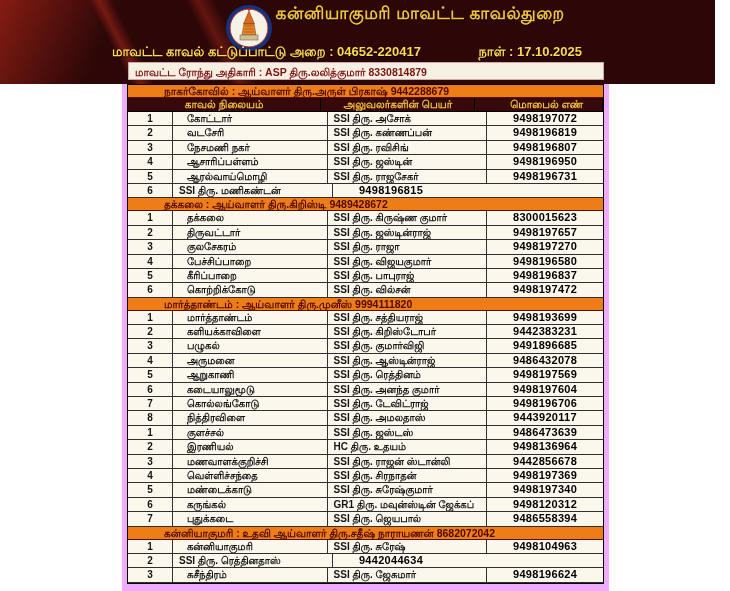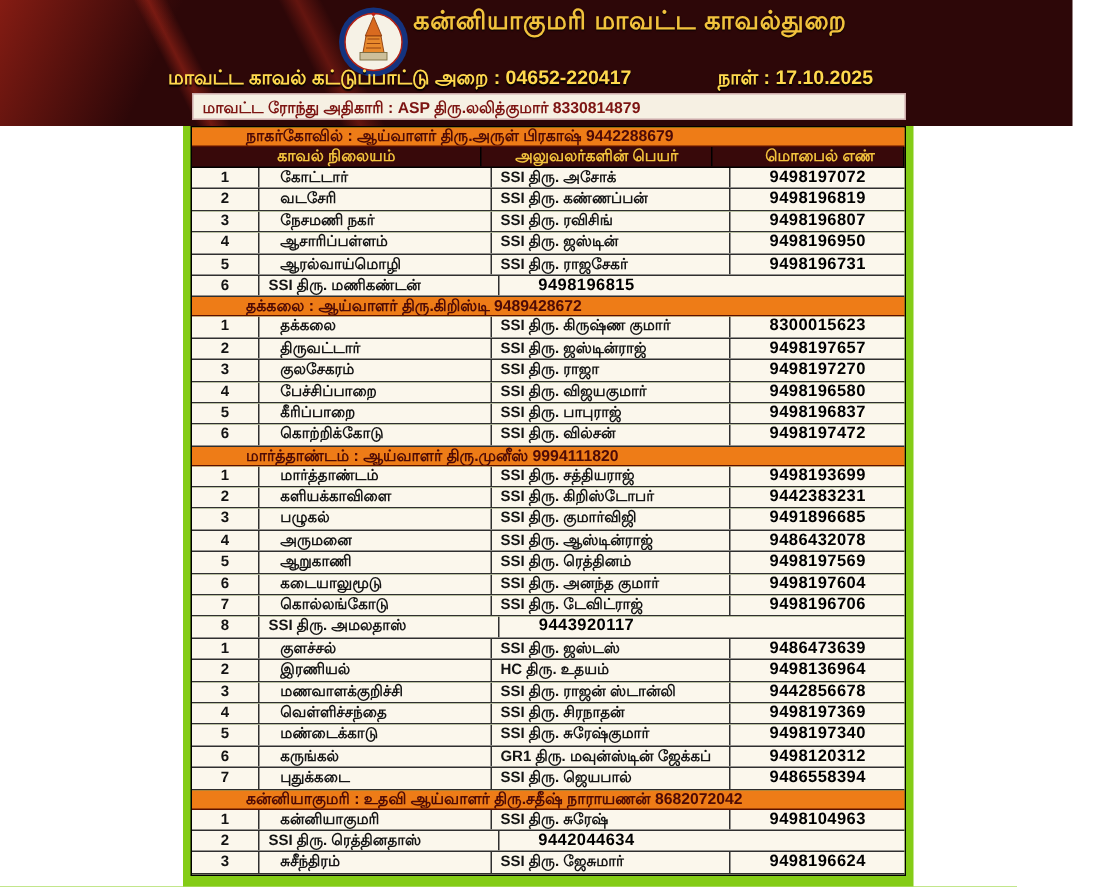--- a/index.html
+++ b/index.html
@@ -31,21 +31,21 @@
              text-shadow:0 1px 1px #000;}
   .asp-bar{
     position:absolute;left:128px;top:62px;width:476px;height:18px;
     background:#f6f0e3;color:#7c1412;font-weight:bold;font-size:10.5px;
     line-height:18px;padding-left:6px;box-sizing:border-box;
     border:1px solid #caa;
   }
   
   .table-wrap{
     position:absolute;left:122px;top:84px;width:487px;height:507px;
-    background:#84cc16;box-sizing:border-box;
+    background:#f0abfc;box-sizing:border-box;
     padding:0 5px 5px 5px;
   }
   .table-inner{border:1px solid #000;}
   .section-bar{
     background:#ee7c17;color:#4d0a06;font-weight:bold;font-size:10.5px;
     height:12px;line-height:12px;padding-left:36px;overflow:hidden;
     border-bottom:1px solid #5a1000;
   }
   .row{display:flex;background:#fbf7ec;height:13.4px;overflow:hidden;
        border-bottom:1px solid #2f2f2f;}
@@ -212,20 +212,21 @@
           <div class="cell c-mobile">9498197604</div>
         </div>
         <div class="row">
           <div class="cell c-sno">7</div>
           <div class="cell c-station">கொல்லங்கோடு</div>
           <div class="cell c-officer">SSI திரு. டேவிட்ராஜ்</div>
           <div class="cell c-mobile">9498196706</div>
         </div>
         <div class="row">
           <div class="cell c-sno">8</div>
+          <div class="cell c-station">நித்திரவிளை</div>
           <div class="cell c-officer">SSI திரு. அமலதாஸ்</div>
           <div class="cell c-mobile">9443920117</div>
         </div>
         <div class="row">
           <div class="cell c-sno">1</div>
           <div class="cell c-station">குளச்சல்</div>
           <div class="cell c-officer">SSI திரு. ஜஸ்டஸ்</div>
           <div class="cell c-mobile">9486473639</div>
         </div>
         <div class="row">

